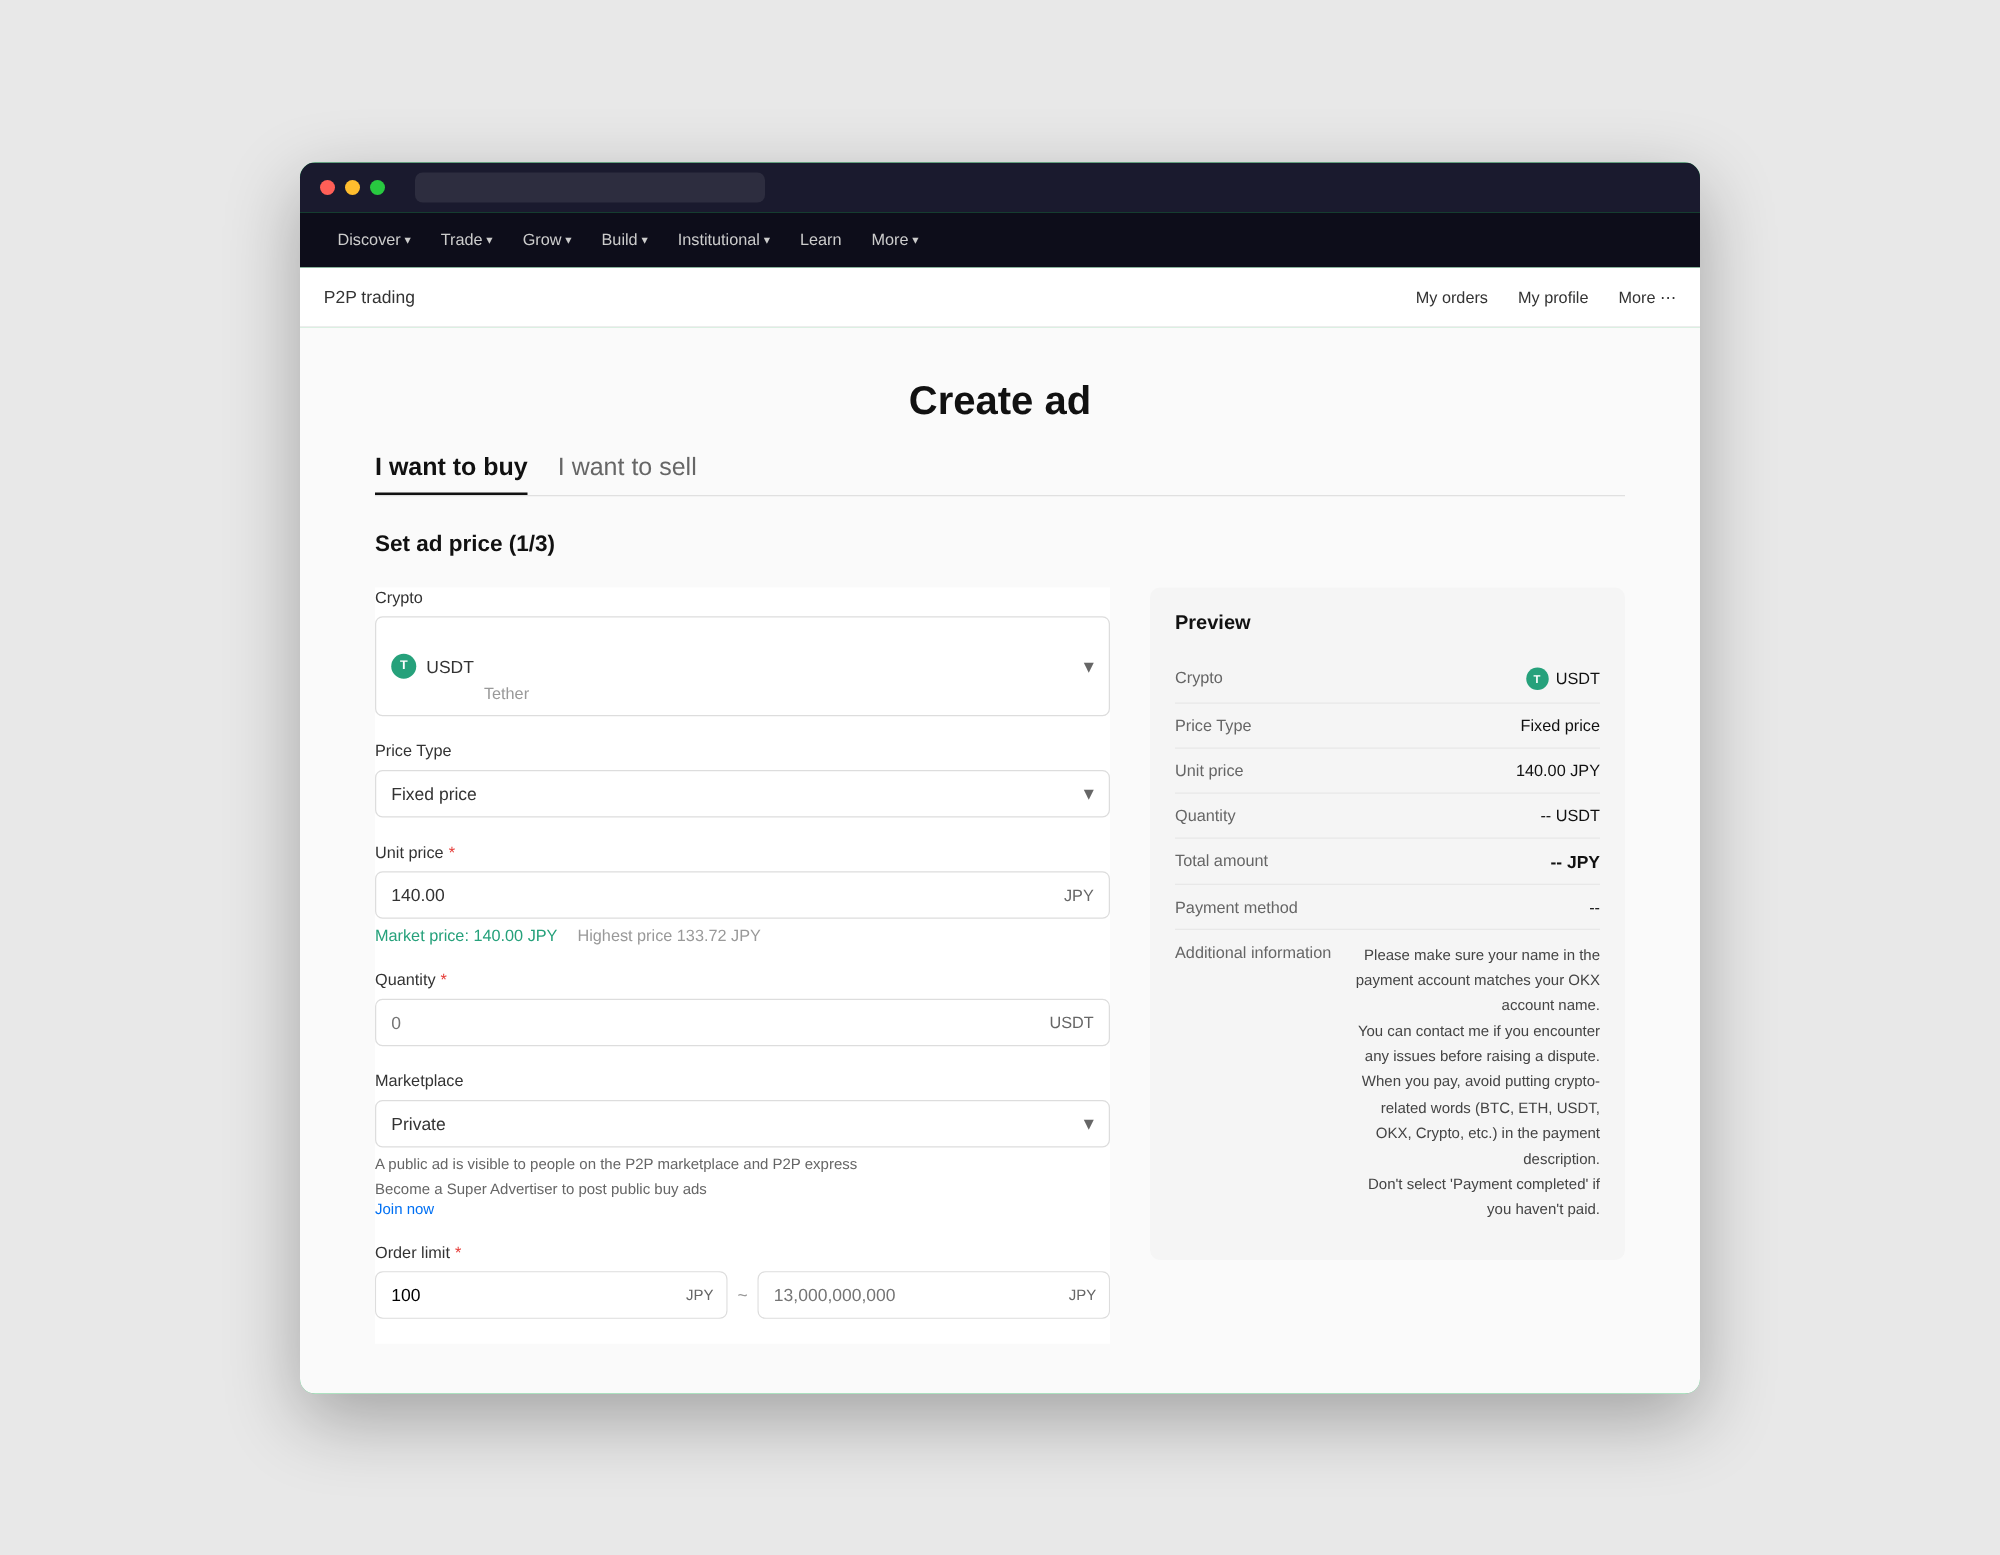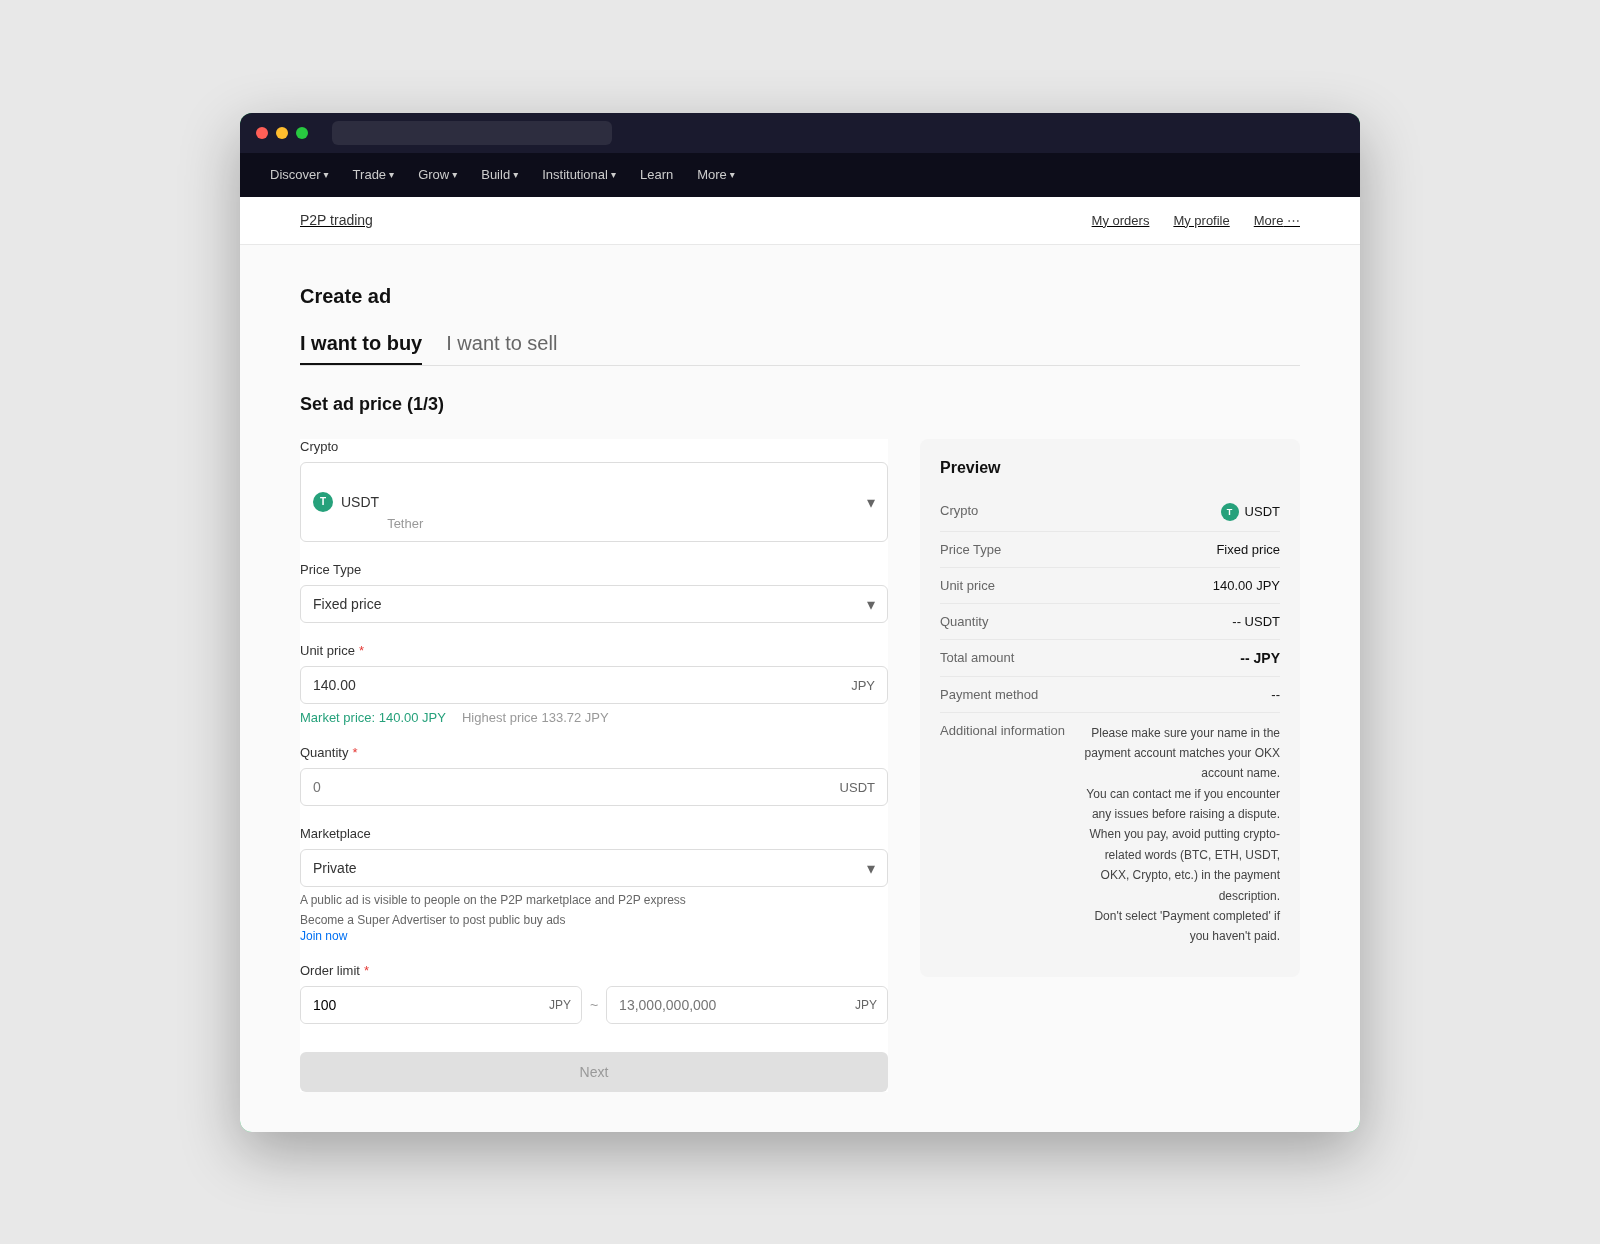--- a/index.html
+++ b/index.html
@@ -60,22 +60,21 @@
       white-space: nowrap;
     }
     .nav-chevron { font-size: 10px; }
     .sub-nav {
       background: #fff;
       border-bottom: 1px solid #e8e8e8;
       height: 48px;
       display: flex;
       align-items: center;
       justify-content: space-between;
-      padding: 0 60px;
-      text-decoration: underline;
+      padding: 0 19px;
     }
     .sub-nav-left { display: flex; align-items: center; }
     .sub-nav-title {
       font-size: 14px;
       font-weight: 500;
       color: #333;
     }
     .sub-nav-right {
       display: flex;
       align-items: center;
@@ -83,24 +82,25 @@
       font-size: 13px;
       color: #333;
     }
     .sub-nav-link { cursor: pointer; }
     .main-content {
       background: #fafafa;
       padding: 40px 60px;
       min-height: 700px;
     }
     .page-title {
-      font-size: 20px;
+      font-size: 32px;
       font-weight: 700;
       color: #111;
       margin-bottom: 24px;
+      text-align: center;
     }
     .tabs {
       display: flex;
       gap: 24px;
       margin-bottom: 28px;
       border-bottom: 1px solid #e0e0e0;
     }
     .tab {
       font-size: 20px;
       padding-bottom: 8px;
@@ -430,21 +430,20 @@
             </div>
             <span class="tilde">~</span>
             <div class="order-limit-input">
               <input type="text" placeholder="13,000,000,000" style="width: 100%; padding: 10px 48px 10px 12px; font-size: 14px; border: none; outline: none; border-radius: 6px;">
               <span style="position:absolute;right:10px;top:50%;transform:translateY(-50%);font-size:12px;color:#666;">JPY</span>
             </div>
           </div>
         </div>
 
         
-        <button class="next-btn">Next</button>
       </div>
 
       <div class="preview-panel">
         <div class="preview-title">Preview</div>
 
         <div class="preview-row">
           <span class="preview-label">Crypto</span>
           <span class="preview-value crypto">
             <span style="background:#26a17b;color:#fff;border-radius:50%;width:18px;height:18px;display:inline-flex;align-items:center;justify-content:center;font-size:9px;font-weight:700;">T</span>
             USDT

